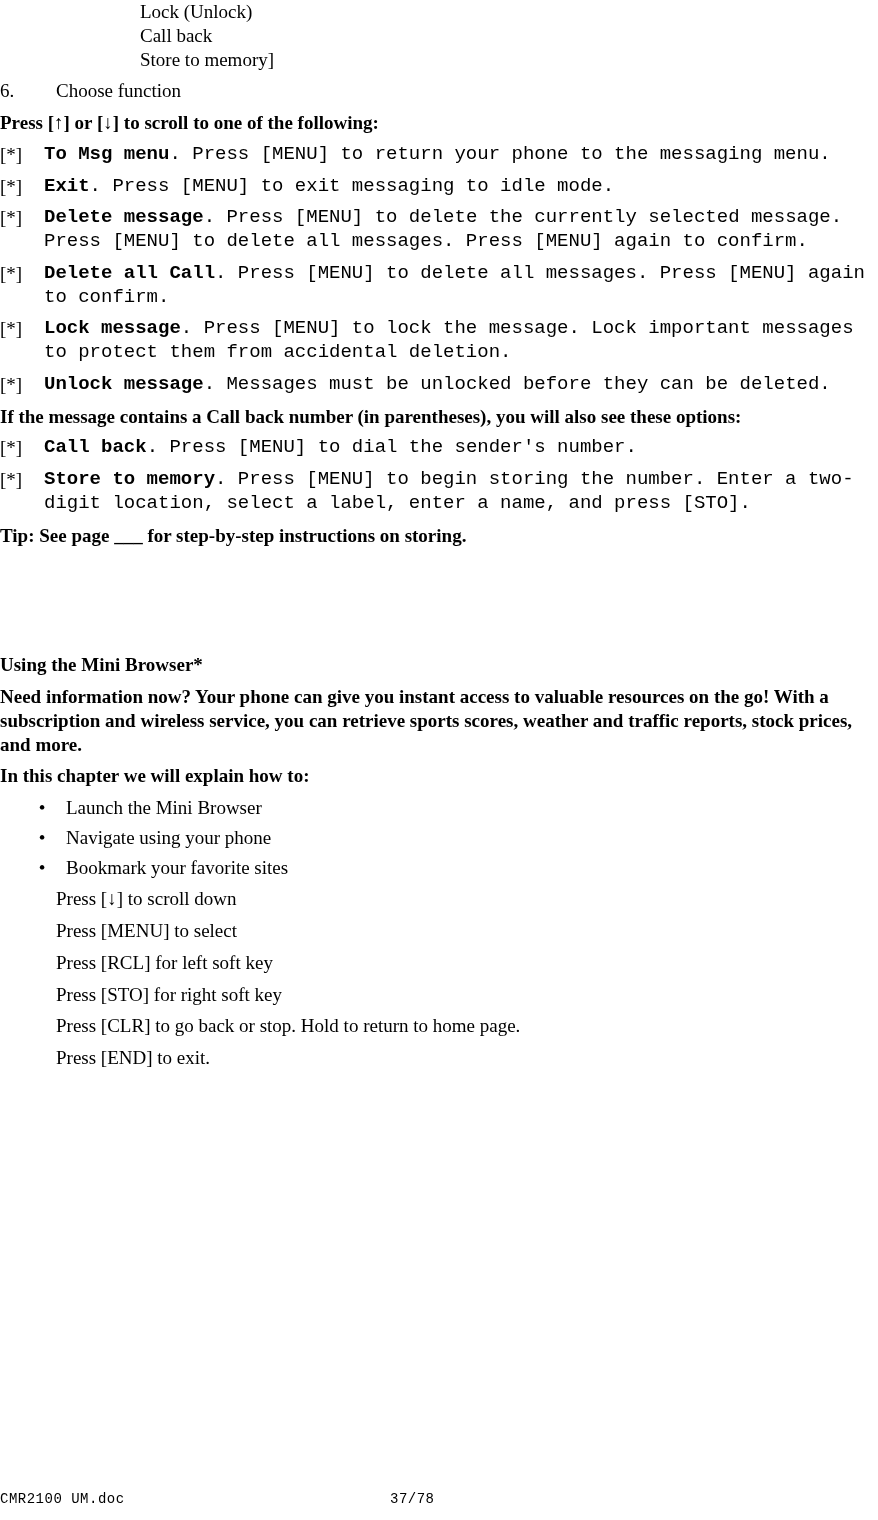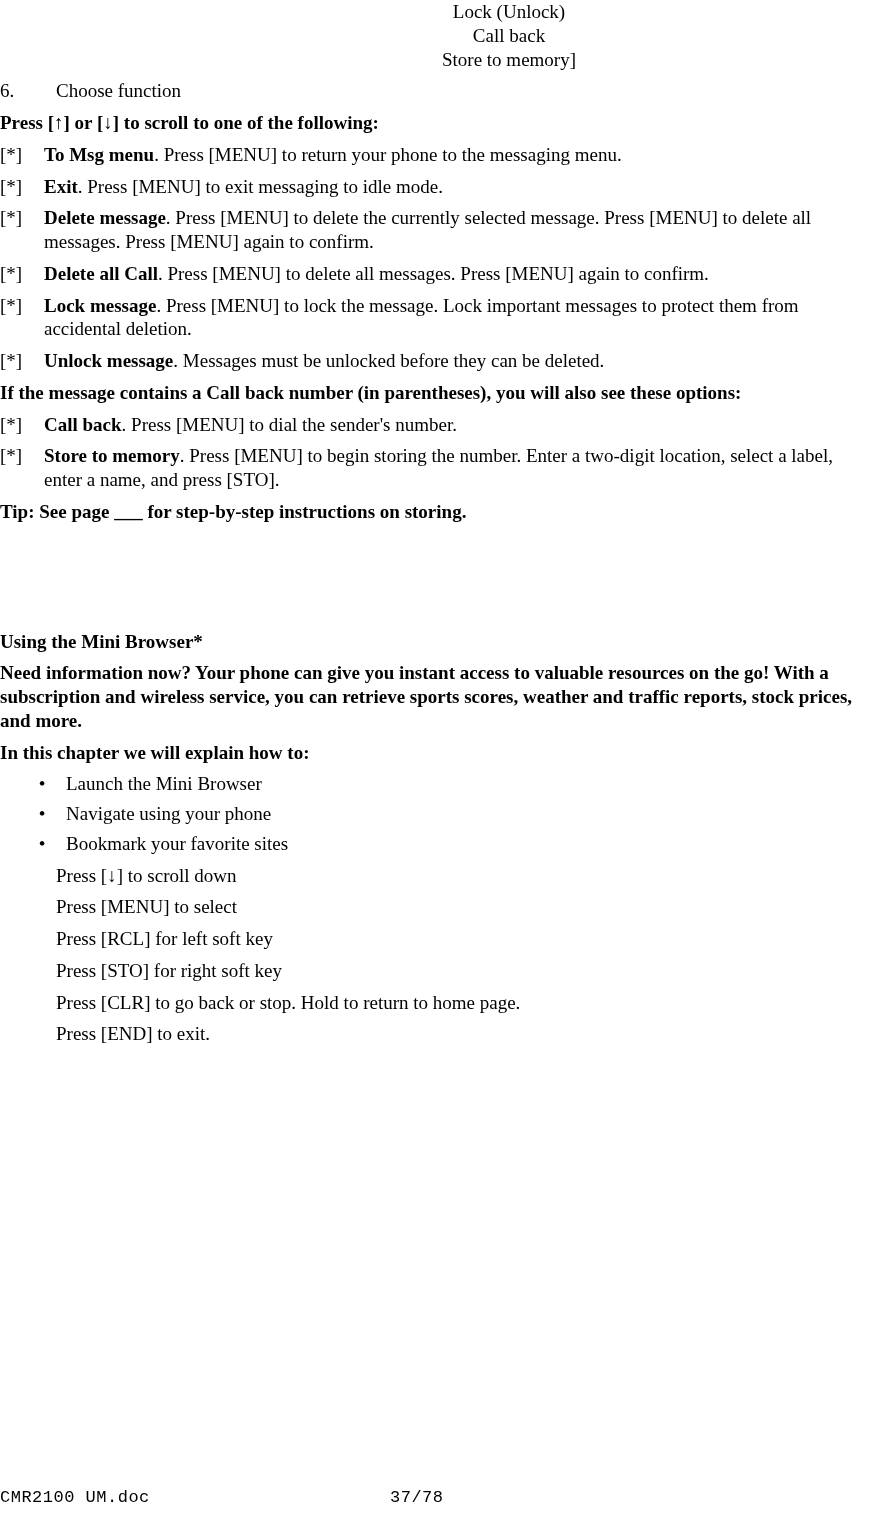--- a/index.html
+++ b/index.html
@@ -16,39 +16,39 @@
     .page {
       padding: 0 0 0 0;
       position: relative;
       min-height: 1520px;
       box-sizing: border-box;
     }
     .content {
       padding: 0 0 0 0;
     }
     .indent-2 { margin-left: 56px; }
-    .indent-3 { margin-left: 140px; text-align: center; }
+    .indent-3 { margin-left: 140px; }
     .step-row {
       display: flex;
       margin: 8px 0 4px 0;
     }
     .step-num {
       width: 56px;
       flex-shrink: 0;
     }
     .step-body { flex: 1; padding-right: 6px;}
     .opt-row {
       display: flex;
       margin: 8px 0;
     }
     .opt-marker {
       width: 44px;
       flex-shrink: 0;
     }
-    .opt-body { flex: 1; padding-right: 9px; }
+    .opt-body { flex: 1; padding-right: 9px; font-family: Liberation Mono, monospace; }
     .para { margin: 8px 0 8px 0; padding-right: 4px; font-weight: bold;}
     .gap { height: 90px; }
     .bul-row {
       display: flex;
       margin: 6px 0;
     }
     .bul-marker {
       width: 24px;
       text-align: center;
       flex-shrink: 0;
@@ -57,21 +57,21 @@
     }
     .bul-body { flex: 1; }
     .sym-line { margin: 8px 0 8px 56px; }
     b { font-weight: bold; }
     .footer {
       position: absolute;
       bottom: 12px;
       left: 0;
       width: 878px;
       font-family: "Courier New", Courier, monospace;
-      font-size: 17px;
+      font-size: 14px;
       letter-spacing: 0.5px;
       display: flex;
     }
     .footer-left { flex: 0 0 390px; }
     .footer-center { flex: 1; }
     .arrow { font-family: "Times New Roman", serif; }
   </style>
 </head>
 <body>
 

